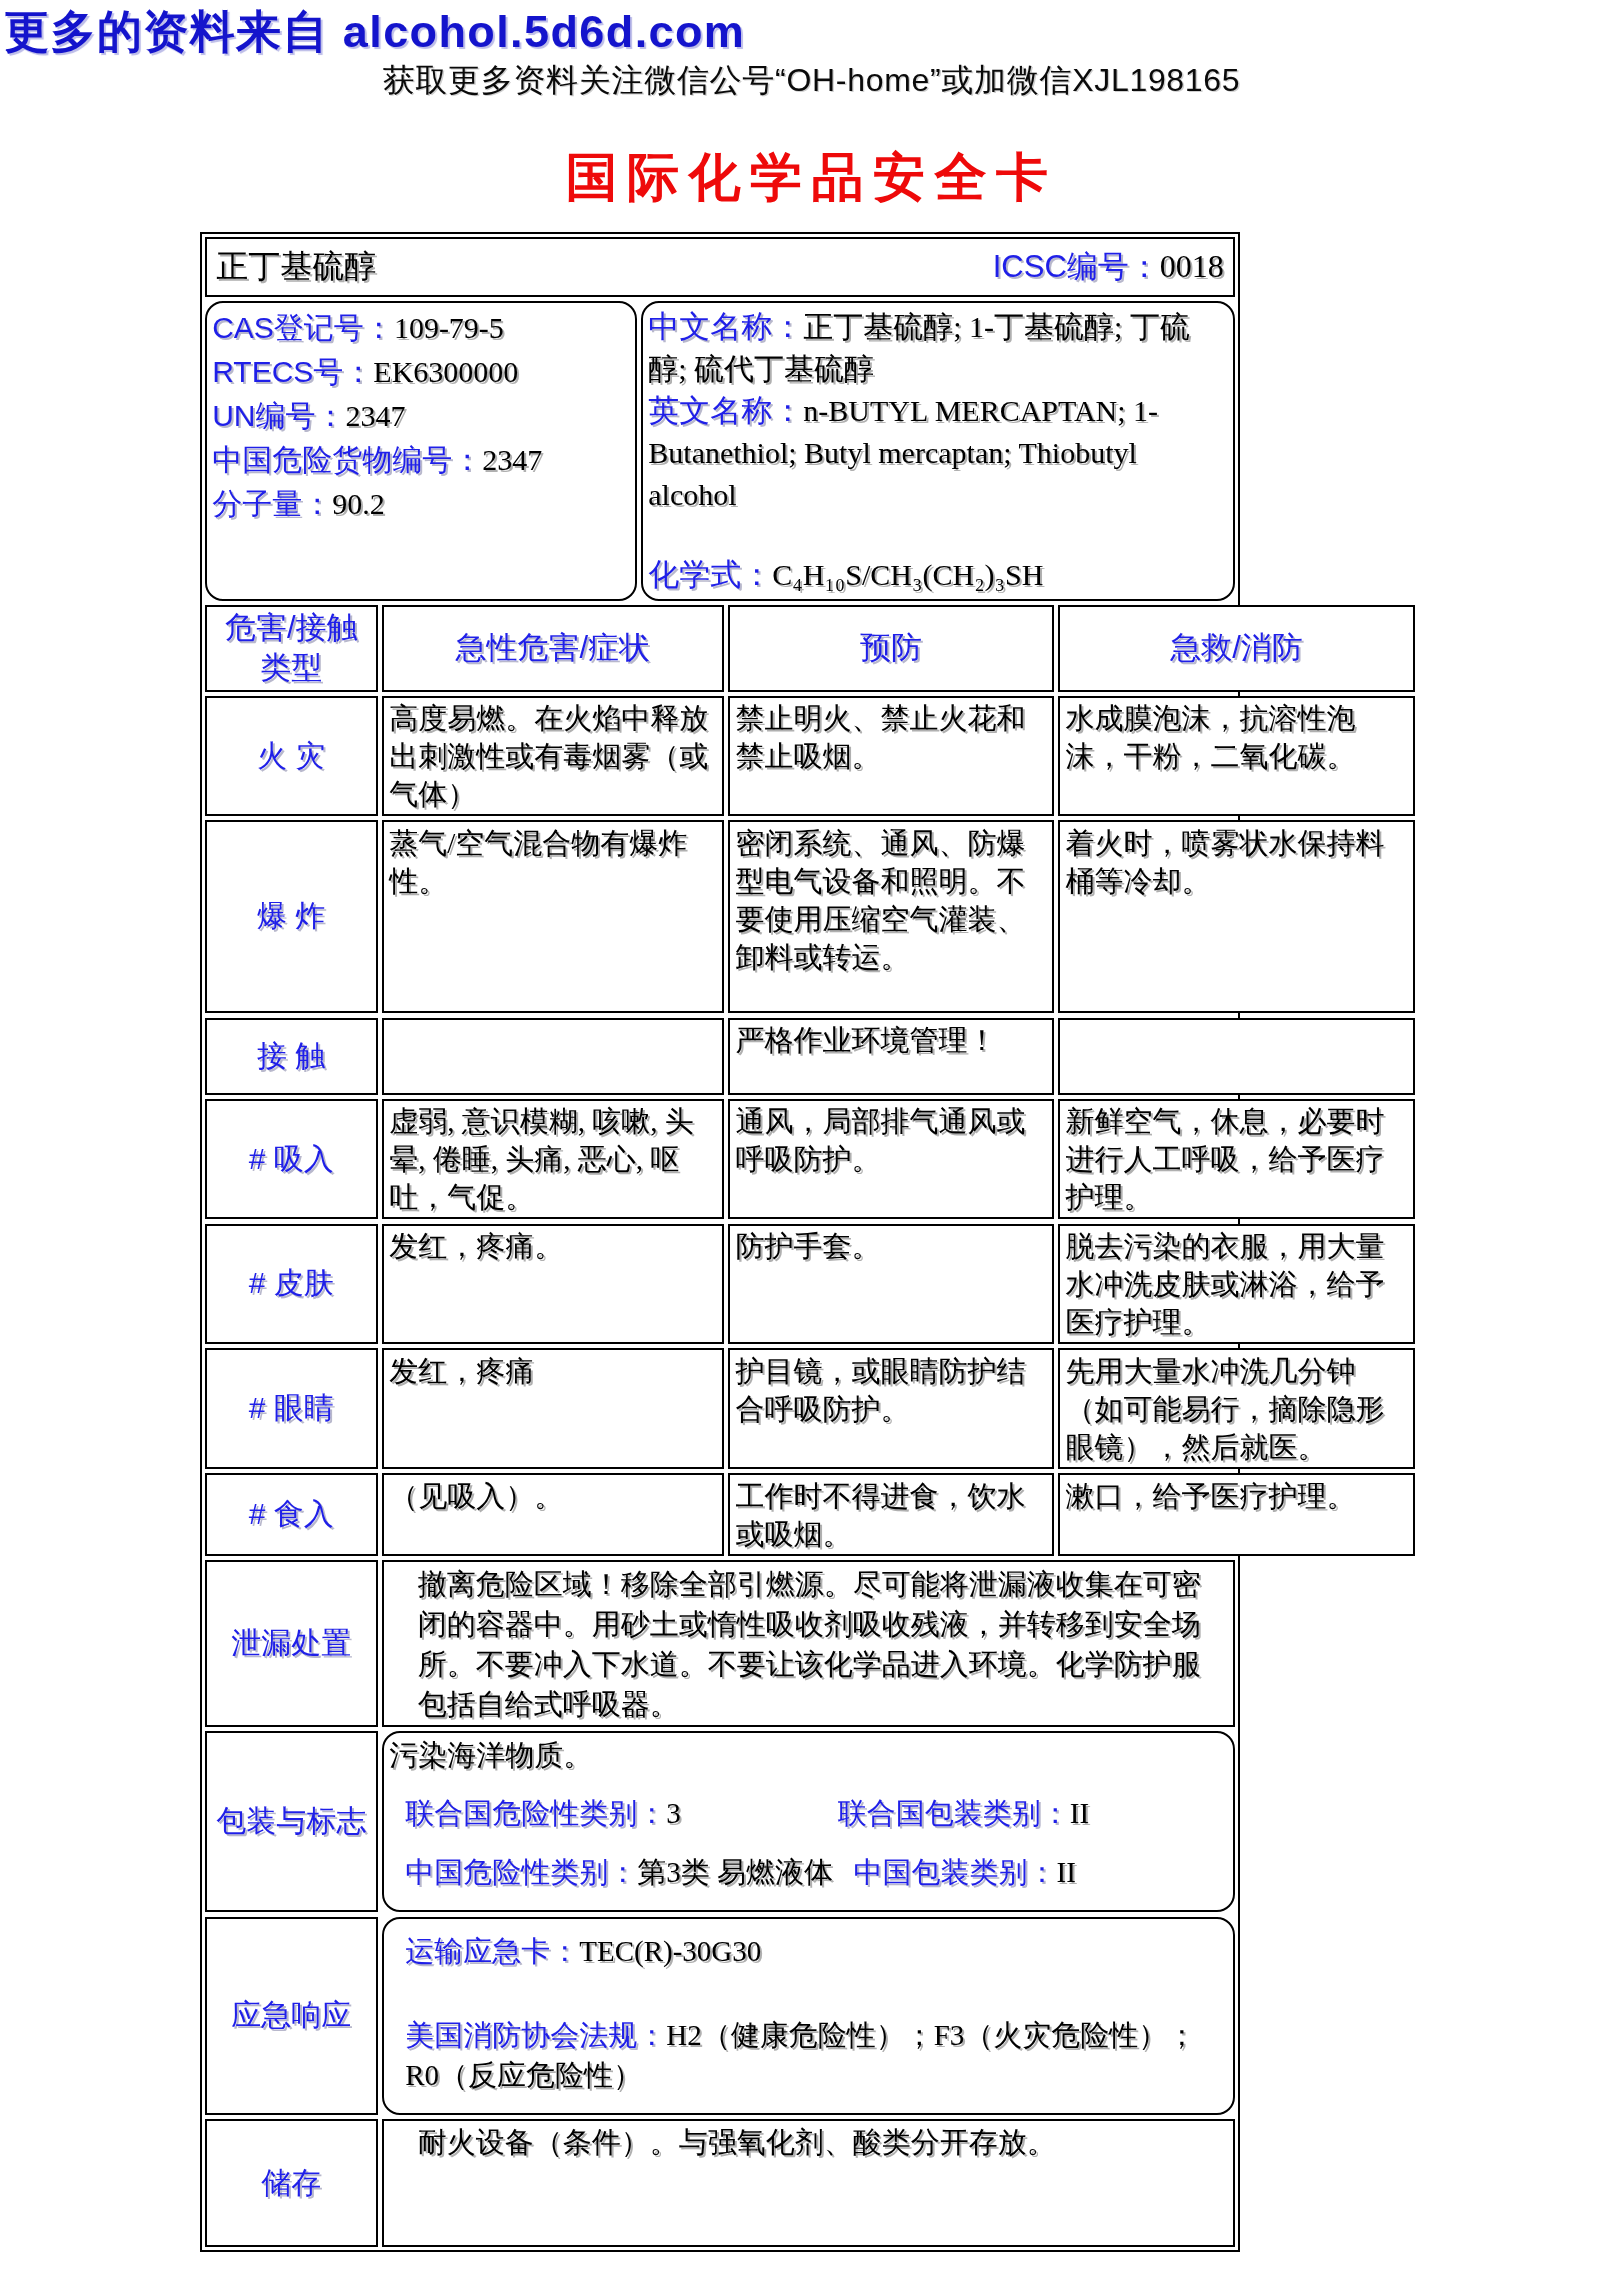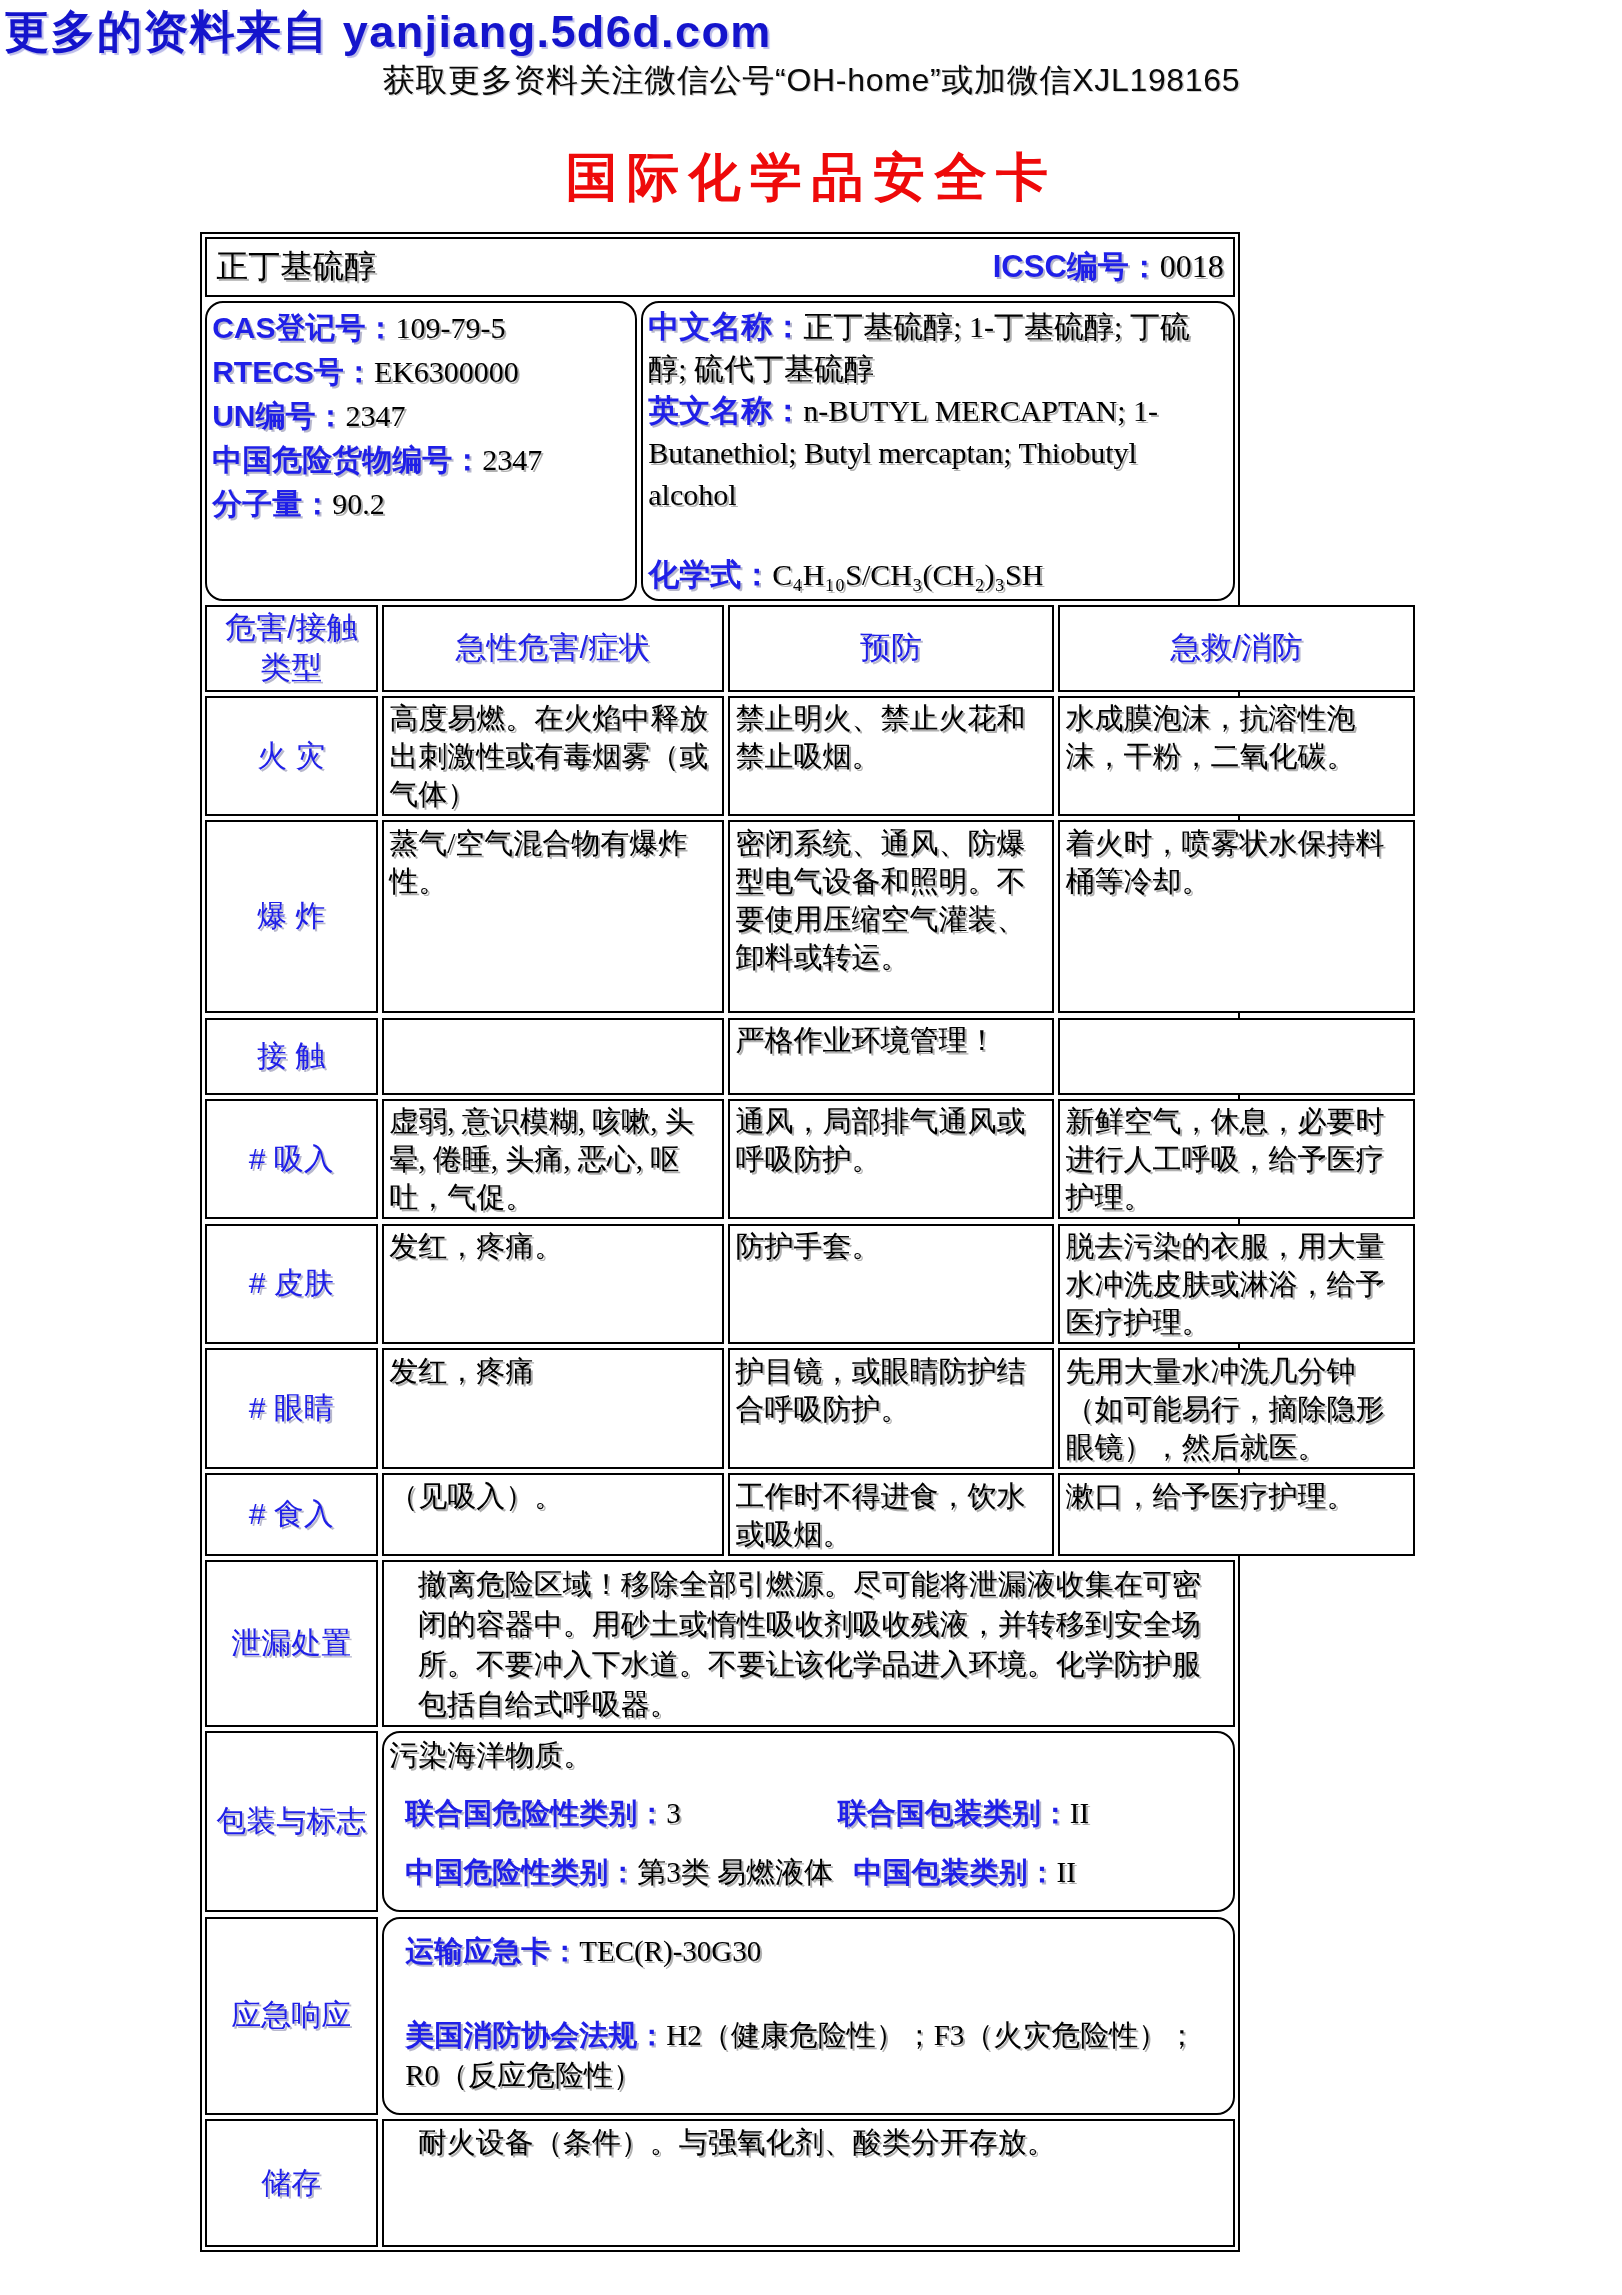--- a/index.html
+++ b/index.html
@@ -41,21 +41,21 @@
   .c3{width:326px;flex:0 0 326px;}
   .c4{width:357px;flex:0 0 357px;}
   .idleft{width:432px;flex:0 0 432px;}
 
   .namecell{display:flex;justify-content:space-between;align-items:center;padding:1.4px 9.5px;}
   .chemname{font-size:32px;text-shadow:2px 2px 0 #b0b0b0;}
   .icsc .lbl{font-size:31px;}
   .icsc .val{font-size:32px;}
 
   .lbl{
-    font-family:var(--sans);font-weight:bold;color:var(--blue);
+    font-family:var(--sans);font-weight:normal;color:var(--blue);
     text-shadow:2px 2px 0 #b8b8cc;
   }
   .val{color:#000;text-shadow:2px 2px 0 #b0b0b0;}
 
   .idline{margin:0;font-size:30px;line-height:44px;}
   .idline .lbl{font-size:30px;}
   .nameline{margin:0;font-size:30px;line-height:42px;}
   .nameline .lbl{font-size:31px;}
   .formula{margin-top:38px;}
 
@@ -77,21 +77,21 @@
   .mt28{margin-top:19px;}
   .mt64{margin-top:44px;}
   .spacer-wide{display:inline-block;width:157px;}
   .spacer-sm{display:inline-block;width:20.5px;}
 </style>
 </head>
 <body>
 
 <div>
 
-  <div class="watermark">更多的资料来自 yanjiang.5d6d.com</div>
+  <div class="watermark">更多的资料来自 alcohol.5d6d.com</div>
   <div class="wechat">获取更多资料关注微信公号“OH-home”或加微信XJL198165</div>
   <h1 class="title">国际化学品安全卡</h1>
 
   <div class="tbl">
 
     <div class="row" style="min-height:60px">
       <div class="cell grow namecell">
         <span class="chemname">正丁基硫醇</span>
         <span class="icsc">
           <span class="lbl">ICSC编号：</span><span class="val">0018</span>

